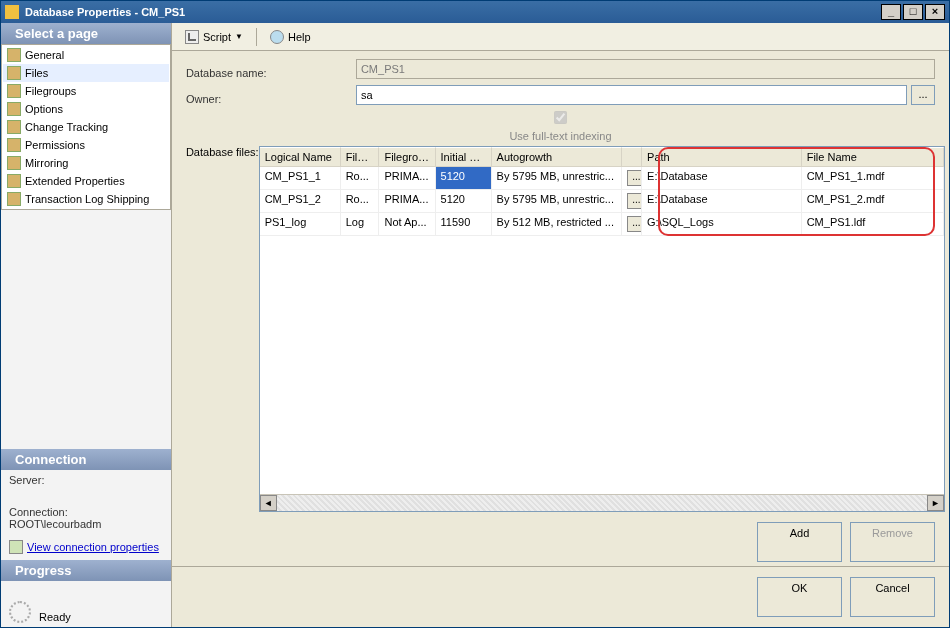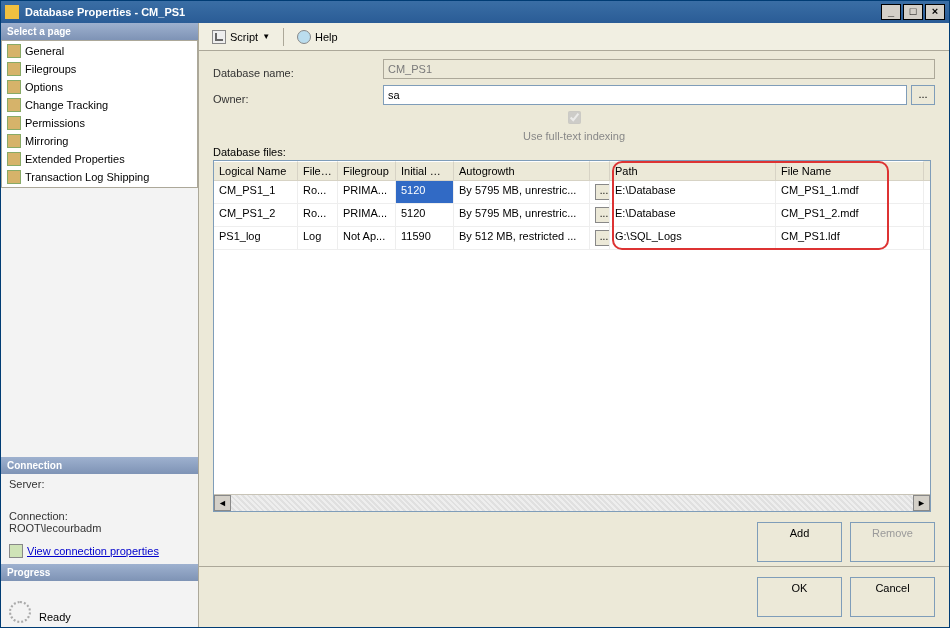--- a/index.html
+++ b/index.html
@@ -20,21 +20,21 @@
     margin-left:2px; font-family:Arial; font-size:11px; text-align:center; line-height:13px;
     font-weight:bold; color:#000;
   }
   .body { flex:1; display:flex; overflow:hidden; }
   .sidebar {
     width:198px; display:flex; flex-direction:column;
     border-right:1px solid #aca899; background:#f3f3f3;
   }
   .side-header {
     background:linear-gradient(#9eb1cf,#7e93b5); color:#fff; font-weight:bold;
-    padding:3px 6px; font-size:10px;
+    padding:3px 14px; font-size:13px;
   }
   .side-list { flex:0 0 auto; background:#fff; border:1px solid #aca899; margin:0; padding:1px; }
   .side-item { display:flex; align-items:center; padding:2px 4px; gap:4px; cursor:default; }
   .side-item.selected { background:#e6efff; }
   .side-item .sicon { width:14px; height:14px; background:#d6b36a; border:1px solid #8a6; }
   .side-block { padding:4px 8px; background:#f3f3f3; }
   .side-label { color:#333; }
   .link { color:#0000cc; text-decoration:underline; display:inline-flex; align-items:center; gap:4px; cursor:pointer; }
   .spinner { width:22px; height:22px; border:2px dotted #aaa; border-radius:50%; display:inline-block; }
   .flexgrow { flex:1; }
@@ -47,21 +47,21 @@
   .dropdown-arrow { font-size:8px; }
   .divider { width:1px; height:18px; background:#aca899; margin:0 4px; }
   .formarea { padding:8px 14px 4px 14px; display:flex; flex-direction:column; gap:6px; }
   .formrow { display:flex; align-items:flex-end; }
   .formrow label { width:170px; color:#333; }
   .txt { flex:1; height:20px; border:1px solid #7f9db9; padding:1px 4px; background:#fff; }
   .txt.readonly { background:#ece9d8; color:#7a7a7a; border:1px solid #aca899; }
   .browse { width:24px; height:20px; margin-left:4px; border:1px solid #7f9db9; background:#ece9d8; text-align:center; line-height:16px; }
   .chk { display:flex; align-items:center; gap:6px; color:#888;flex-direction:column; }
   .chk input { margin:0; }
-  .gridwrap { flex:1; margin:0 18px 6px 14px; display:flex; flex-direction:column; position:relative; }
+  .gridwrap { flex:1; margin:0 4px 6px 14px; display:flex; flex-direction:row; position:relative; }
   .gridlabel { margin-bottom:2px; }
   .gridbox { flex:1; border:1px solid #7f9db9; background:#fff; display:flex; flex-direction:column; overflow:hidden; position:relative; }
   .gridhead, .gridrow { display:flex; }
   .gridhead { background:#ece9d8; border-bottom:1px solid #d7d3c5; }
   .gh, .gc { padding:3px 5px; border-right:1px solid #d7d3c5; overflow:hidden; text-overflow:ellipsis; white-space:nowrap; }
   .gh { background:#ece9d8; border-top:1px solid #fff; }
   .gridrow { border-bottom:1px solid #eee; }
   .gridrow .gc { border-right:1px solid #eee; }
   .sel { background:#316ac5; color:#fff; }
   .col-lname { width:84px; }
@@ -102,20 +102,24 @@
 
   <div class="body">
 
     <div class="sidebar">
       <div class="side-header">Select a page</div>
       <div class="side-list">
         <div class="side-item">
             <div class="sicon"></div>
             <span>General</span>
           </div>
+        <div class="side-item selected">
+            <div class="sicon"></div>
+            <span>Files</span>
+          </div>
         <div class="side-item">
             <div class="sicon"></div>
             <span>Filegroups</span>
           </div>
         <div class="side-item">
             <div class="sicon"></div>
             <span>Options</span>
           </div>
         <div class="side-item">
             <div class="sicon"></div>

